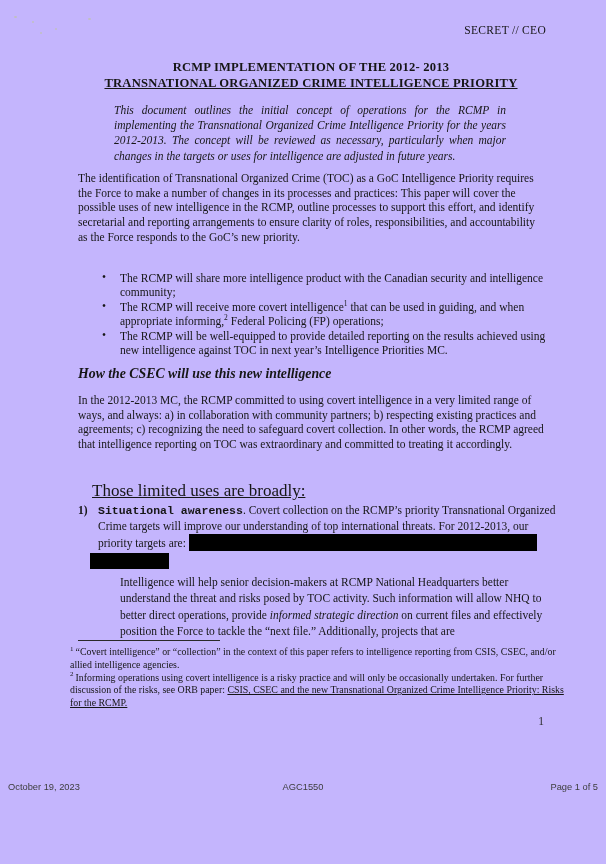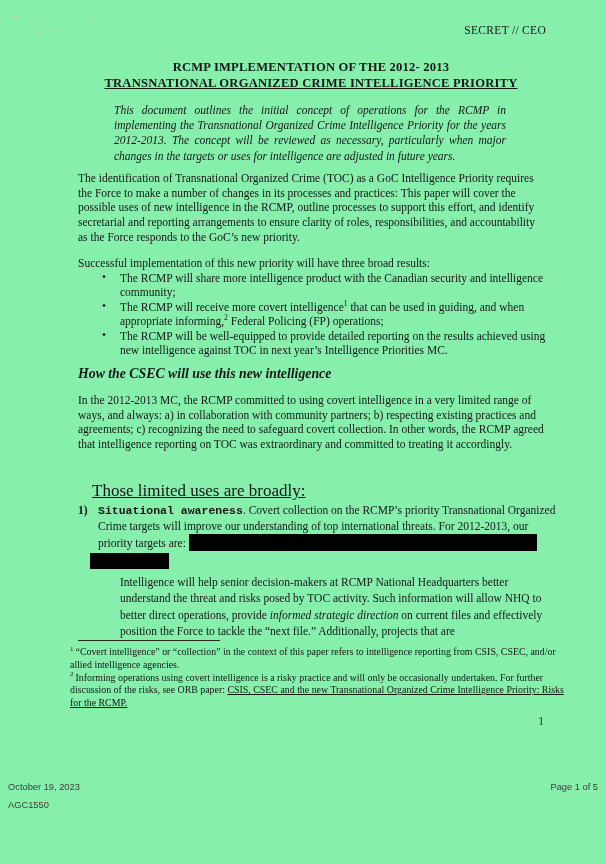--- a/index.html
+++ b/index.html
@@ -1,20 +1,20 @@
 <!DOCTYPE html>
 <html><head>
 <meta charset="utf-8">
 <style>
   html, body { margin: 0; padding: 0; background: #ffffff; }
   .page {
     position: relative;
     width: 606px;
     height: 864px;
-    background: #86efac;
+    background: #c4b5fd;
     font-family: "Liberation Serif", serif;
     color: #161616;
     overflow: hidden;
   }
   .speck { position: absolute; background: #c0c0c0; border-radius: 50%; }
   .sp1 { left: 14px; top: 16px; width: 3px; height: 2px; }
   .sp2 { left: 32px; top: 21px; width: 2px; height: 2px; }
   .sp3 { left: 55px; top: 28px; width: 2px; height: 2px; }
   .sp4 { left: 88px; top: 18px; width: 3px; height: 2px; }
   .sp5 { left: 40px; top: 32px; width: 2px; height: 2px; }
@@ -76,21 +76,21 @@
   .fn sup { font-size: 7px; margin-right: 2px; }
   .u { text-decoration: underline; }
 
   .pagenum { position: absolute; top: 715px; right: 62px; font-size: 11.5px; color: #2e2e2e; }
 
   .footer {
     position: absolute; top: 782px; left: 8px; right: 8px; height: 14px;
     font-family: "Liberation Sans", sans-serif; font-size: 9.3px; color: #3d3d3d;
   }
   .f-left { position: absolute; left: 0; top: 0; }
-  .f-center { position: absolute; left: 0; right: 0; top: 18px; text-align: left; }
+  .f-center { position: absolute; left: 0; right: 0; top: 0; text-align: center; }
   .f-right { position: absolute; right: 0; top: 0; }
 </style>
 </head>
 <body>
 
 <div class="page">
 
   <div class="speck sp1"></div>
   <div class="speck sp2"></div>
   <div class="speck sp3"></div>
@@ -101,21 +101,20 @@
 
   <div class="title-block">
     <div class="title-line1">RCMP IMPLEMENTATION OF THE 2012- 2013</div>
     <div class="title-line2">TRANSNATIONAL ORGANIZED CRIME INTELLIGENCE PRIORITY</div>
   </div>
 
   <div class="abstract">This document outlines the initial concept of operations for the RCMP in implementing the Transnational Organized Crime Intelligence Priority for the years 2012-2013.  The concept will be reviewed as necessary, particularly when major changes in the targets or uses for intelligence are adjusted in future years.</div>
 
   <div class="para para-identification">The identification of Transnational Organized Crime (TOC) as a GoC Intelligence Priority requires the Force to make a number of changes in its processes and practices:  This paper will cover the possible uses of new intelligence in the RCMP, outline processes to support this effort, and identify secretarial and reporting arrangements to ensure clarity of roles, responsibilities, and accountability as the Force responds to the GoC’s new priority.</div>
 
-  <div class="para results-intro">Successful implementation of this new priority will have three broad results:</div>
 
   <div class="bullets">
     <div class="bullet">
       <span class="bchar">•</span>
       <span>The RCMP will share more intelligence product with the Canadian security and intelligence community;</span>
     </div>
     <div class="bullet">
       <span class="bchar">•</span>
       <span>The RCMP will receive more covert intelligence</span><sup>1</sup><span> that can be used in guiding, and when appropriate informing,</span><sup>2</sup><span> Federal Policing (FP) operations;</span>
     </div>

